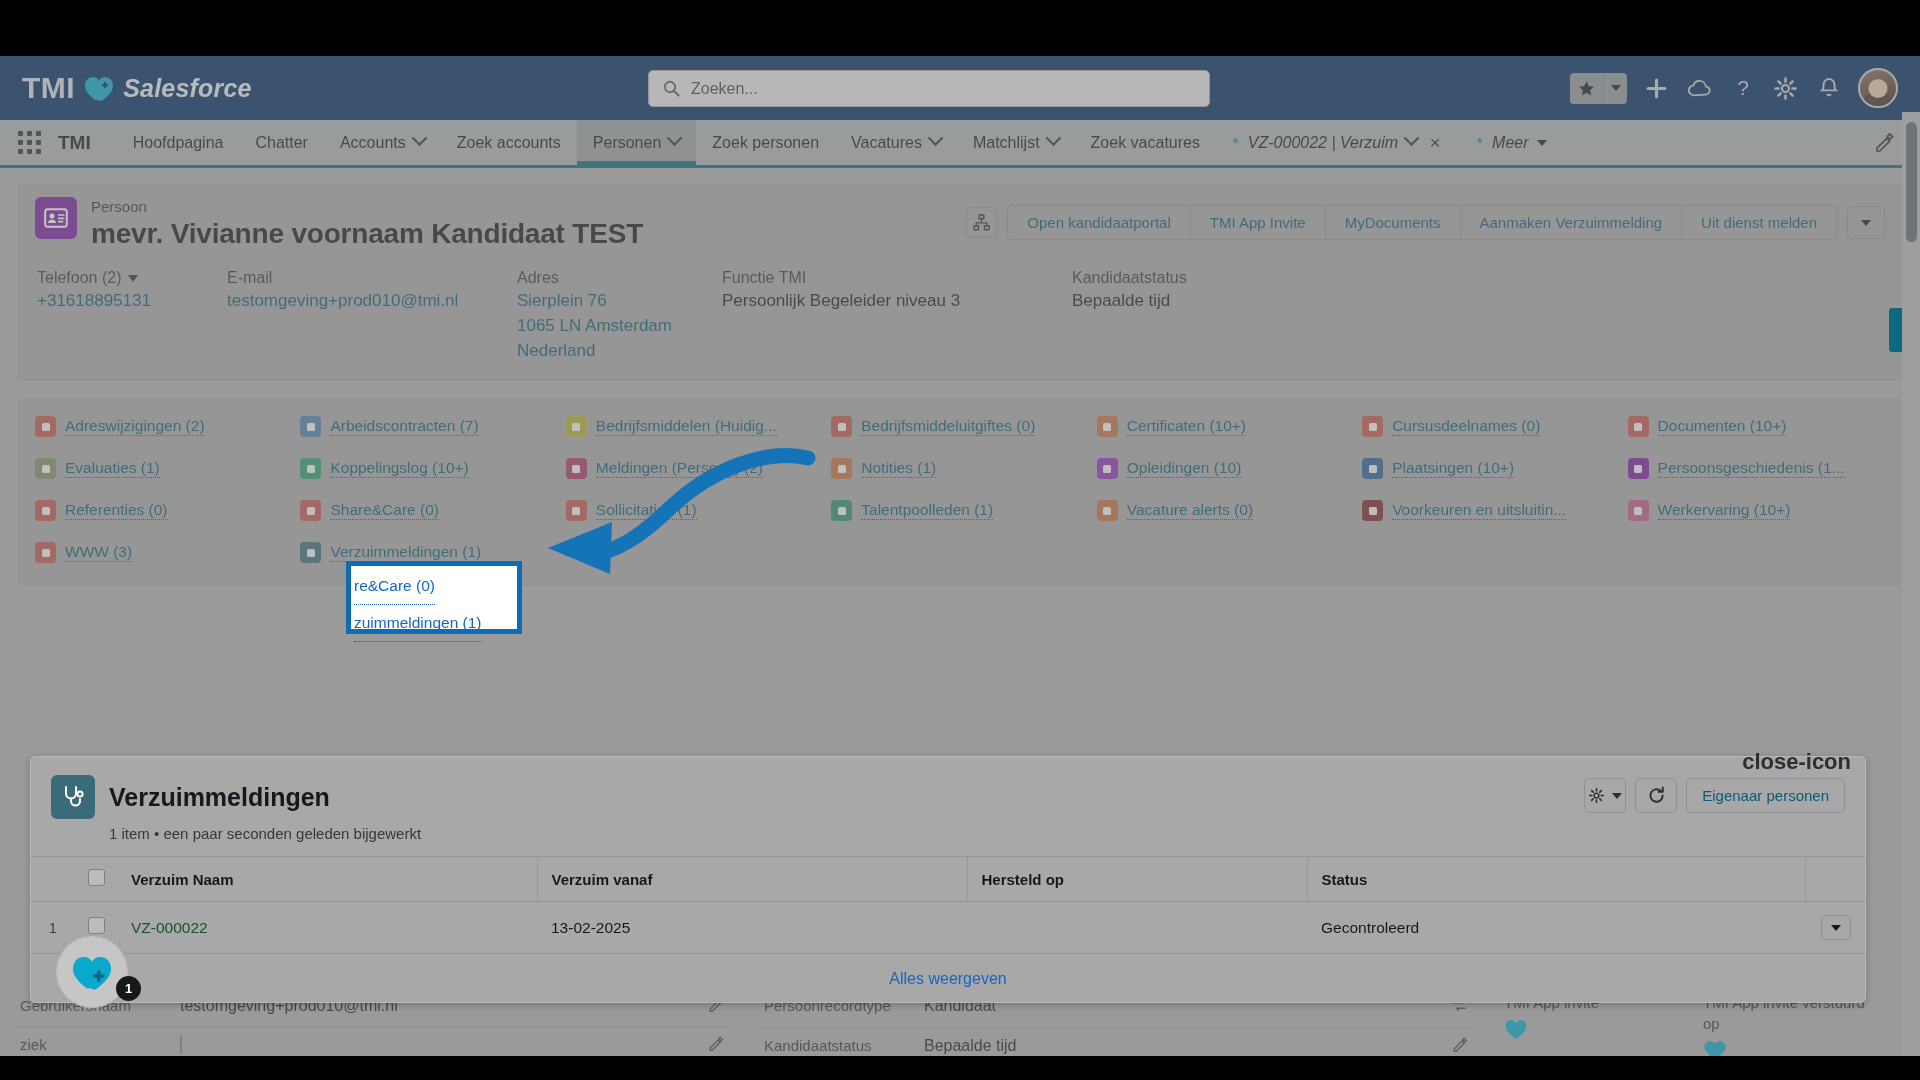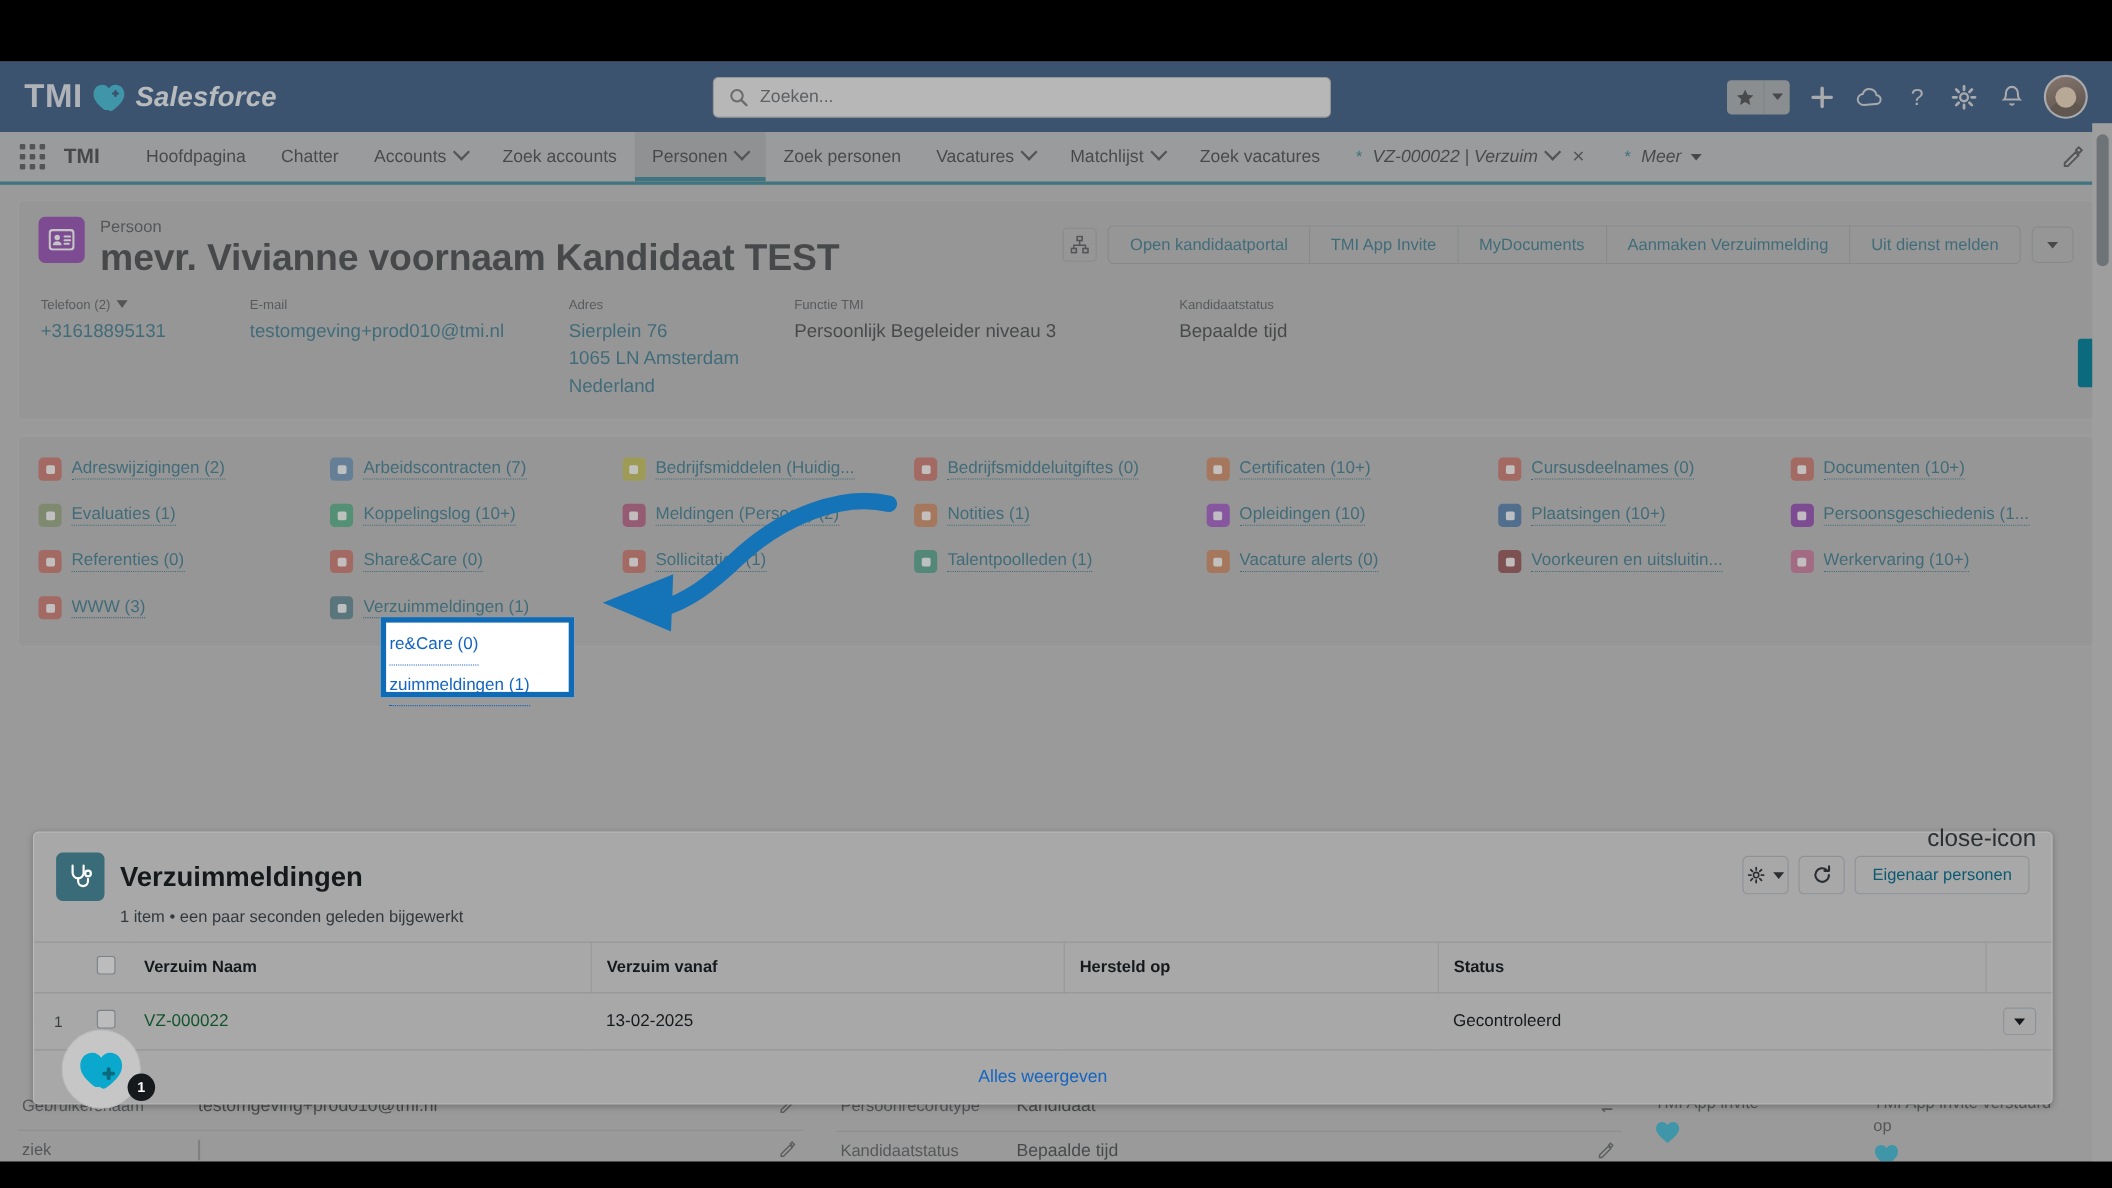--- a/index.html
+++ b/index.html
@@ -163,21 +163,21 @@
   }
   .rec-top { display: flex; align-items: flex-start; }
   .rec-icon {
     width: 42px; height: 42px; border-radius: 6px;
     background: #7b1fa2;
     display:flex; align-items:center; justify-content:center;
     margin-right: 14px; flex: none;
   }
   .rec-titles .eyebrow { font-size: 15px; color: #2f3337; line-height: 20px; }
   .rec-titles .title {
-    font-size: 34px; font-weight: 700; color: #16191c;
+    font-size: 28px; font-weight: 700; color: #16191c;
     line-height: 34px; letter-spacing: -0.2px;
   }
   .rec-actions { margin-left: auto; display: flex; align-items: center; gap: 10px; padding-top: 8px; }
   .hier-btn {
     width: 31px; height: 31px; border: 1px solid #8d9296;
     border-radius: 4px; display:flex; align-items:center; justify-content:center;
     background: transparent;
   }
   .btn-group { display: flex; align-items: stretch; border: 1px solid #8d9296; border-radius: 5px; overflow: hidden; }
   .btn-group .gb {
@@ -187,21 +187,21 @@
   }
   .btn-group .gb:last-child { border-right: none; }
   .btn-more {
     width: 38px; height: 33px; border: 1px solid #8d9296; border-radius: 5px;
     display: flex; align-items: center; justify-content: center;
   }
   .rec-fields {
     display: flex; margin-top: 16px; padding-left: 2px;
   }
   .rfield { padding-right: 24px; }
-  .rfield .lbl { font-size: 12px; color: #353a3f; line-height: 21px; }
+  .rfield .lbl { font-size: 16px; color: #353a3f; line-height: 21px; }
   .rfield .val { font-size: 17px; color: #16191c; line-height: 25px; }
   .rfield .val.link { color: #0b5a72; }
   .lbl .caret-s {
     display:inline-block; width:0;height:0;
     border-left:5px solid transparent;border-right:5px solid transparent;
     border-top:7px solid #2b2f33; margin-left:6px; vertical-align: 1px;
   }
 
   
   .links-card {
@@ -275,21 +275,21 @@
   .modal-sub { font-size: 15px; color: #33383d; padding: 2px 0 0 78px; }
   .modal-head-actions { margin-left: auto; display: flex; align-items: center; gap: 9px; padding-top: 3px; }
   .m-btn {
     height: 35px; border: 1px solid #8d9296; border-radius: 5px;
     display: flex; align-items: center; justify-content: center;
     padding: 0 15px; font-size: 15px; color: #0b5a72; gap: 7px;
   }
   .m-btn.sq { width: 42px; padding: 0; }
   .modal-x {
     position: absolute; right: 14px; top: -6px;
-    font-size: 22px; color: #2b2f33; line-height: 1;
+    font-size: 22px; color: #2b2f33; line-height: 1; font-weight: bold;
   }
   .mtable { width: 100%; border-collapse: collapse; margin-top: 14px; }
   .mtable th {
     text-align: left; font-size: 15px; font-weight: 700; color: #16191c;
     padding: 12px 14px; border-top: 1px solid #949494; border-bottom: 1px solid #949494;
     border-right: 1px solid #989898;
   }
   .mtable td {
     font-size: 15.5px; color: #16191c;
     padding: 13px 14px; border-bottom: 1px solid #949494;

